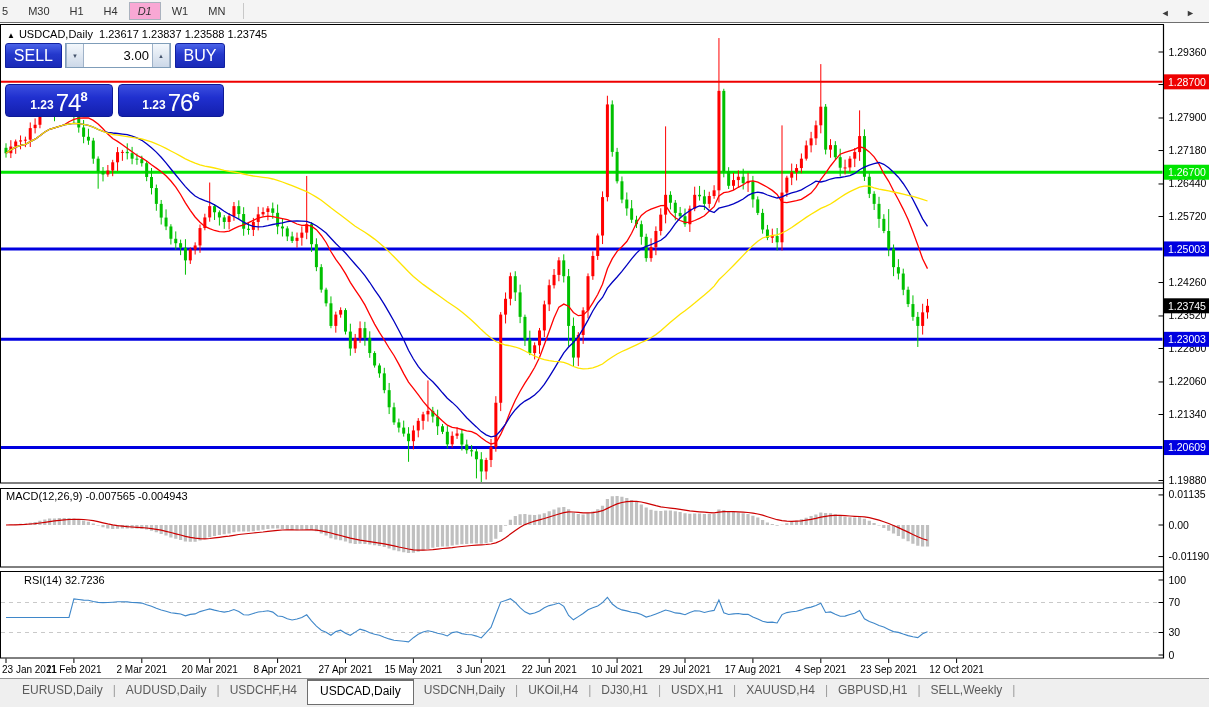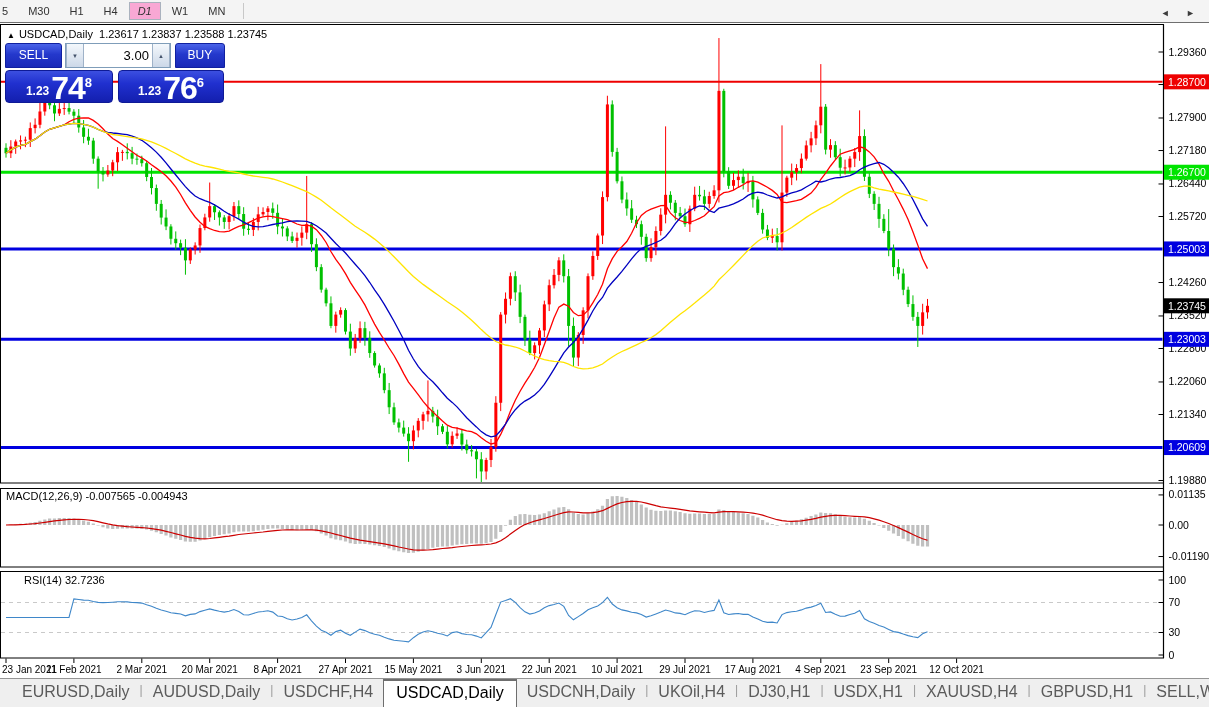--- a/index.html
+++ b/index.html
@@ -15,45 +15,45 @@
   .tb-sep{width:1px;height:16px;background:#c8c8c8;margin-left:8px;}
   
   #chart-svg{position:absolute;left:0;top:0;z-index:1;}
   
   .chart-title{position:absolute;left:7px;top:28px;font-size:11px;color:#000;z-index:10;}
   .chart-title .arrow{font-size:8px;margin-right:4px;}
   .ind-label{position:absolute;font-size:11px;color:#000;z-index:10;}
   
   .trade-panel{position:absolute;left:5px;top:43px;width:220px;z-index:20;}
   .tp-row1{display:flex;height:25px;align-items:stretch;}
-  .tp-btn{color:#fff;font-size:12px;font-family:"Liberation Sans",sans-serif;text-align:center;
+  .tp-btn{color:#fff;font-size:16px;font-family:"Liberation Sans",sans-serif;text-align:center;
           background:linear-gradient(#4a63e8 0%,#2438cc 45%,#1a2ab8 100%);
           border:1px solid #1020a0;border-radius:3px 3px 0 0;line-height:23px;cursor:default;}
   .sell-btn{width:57px;}
   .buy-btn{width:50px;margin-left:4px;}
   .spin-group{display:flex;margin-left:3px;border:1px solid #7f9db9;background:#a21caf;height:23px;}
   .spin-btn{width:18px;border:none;background:linear-gradient(#f4f8fc,#ccd8e8);
             border-left:1px solid #9fb2c8;border-right:1px solid #9fb2c8;
             color:#44536b;font-size:6px;padding:0;cursor:default;}
   .vol-input{width:62px;border:none;text-align:right;font-size:13px;color:#000;
              font-family:"Liberation Sans",sans-serif;padding:0 3px;outline:none;}
-  .tp-row2{display:flex;margin-top:2px;}
+  .tp-row2{display:flex;margin-top:16px;}
   .price-box{height:31px;background:linear-gradient(#3c4fe0 0%,#2030cf 40%,#131fae 100%);
              border:1px solid #0e1a96;border-radius:4px;color:#fff;display:flex;
              align-items:flex-end;justify-content:center;cursor:default;}
   .pb-left{width:106px;}
   .pb-right{width:104px;margin-left:5px;}
   .pb-small{font-size:12px;font-weight:bold;margin:0 2px 4px 0;}
-  .pb-big{font-size:32px;font-weight:bold;line-height:27px;letter-spacing:-1px;text-align:right;}
+  .pb-big{font-size:24px;font-weight:normal;line-height:27px;letter-spacing:-1px;text-align:right;}
   .pb-sup{font-size:13px;font-weight:bold;margin-bottom:12px;}
   
   .tabbar{position:absolute;left:0;top:678px;width:1209px;height:29px;background:#efefef;
           border-top:1px solid #949494;display:flex;align-items:flex-start;
           padding-left:12px;box-sizing:border-box;z-index:30;}
-  .tab{font-size:16px;color:#5b5b5b;padding:4px 10px 5px;white-space:nowrap;cursor:default;}
+  .tab{font-size:12px;color:#5b5b5b;padding:4px 10px 5px;white-space:nowrap;cursor:default;}
   .tab.active{background:#ffffff;border:1px solid #6e6e6e;border-top-width:2px;color:#000;
               padding:3px 12px 6px;}
   .tab-sep{color:#9a9a9a;font-size:12px;padding-top:4px;}
   .tab-arrows{position:absolute;right:14px;top:8px;font-size:9px;color:#3c3c3c;z-index:31;}
   .tab-arrows span{margin-left:14px;cursor:default;}
 </style>
 </head>
 <body>
 
 <div class="screen">

